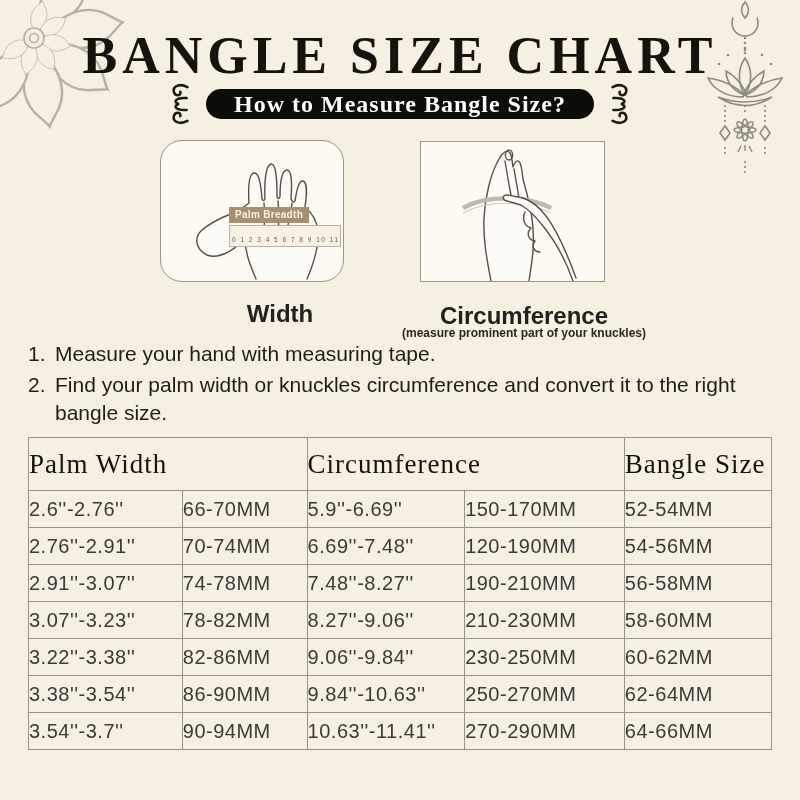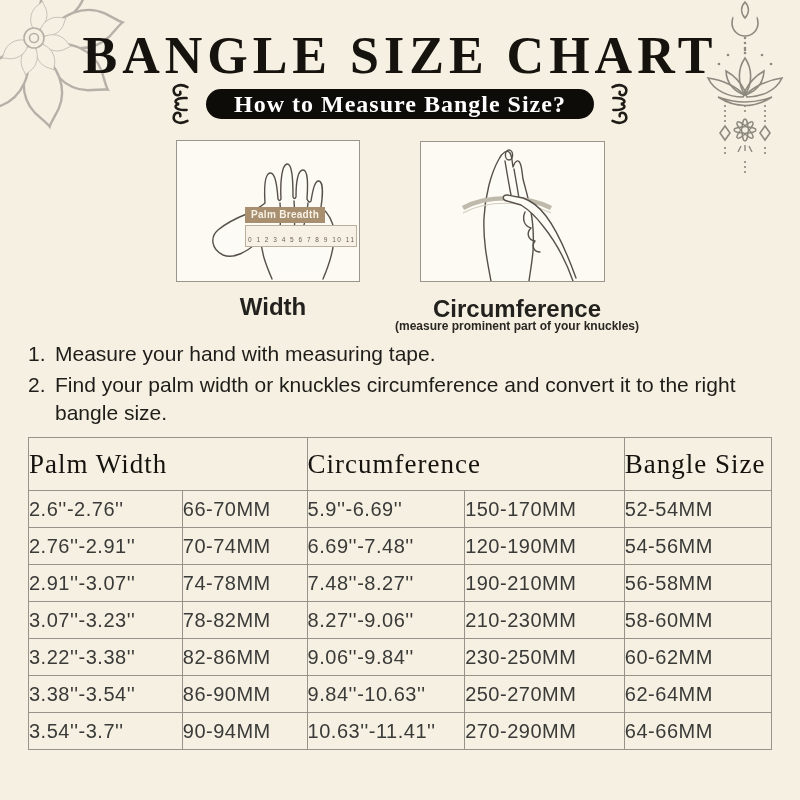--- a/index.html
+++ b/index.html
@@ -35,21 +35,21 @@
     font-weight:bold;font-size:24px;letter-spacing:1px;
     line-height:1.1;
   }
   
   .illus-box{
     position:absolute;
     background:#fcfaf3;
     border:1px solid #9a968c;
     box-sizing:border-box;
   }
-  .box-width{left:176px;top:140px;width:184px;height:142px;}
+  .box-width{left:160px;top:140px;width:184px;height:142px;border-radius:22px;}
   .box-circ{left:420px;top:141px;width:185px;height:141px;}
   .illus-box svg{position:absolute;left:0;top:0;}
   .ruler-badge{
     position:absolute;left:68px;top:66px;
     background:#a78f70;color:#f7f2e6;
     font-size:10px;font-weight:bold;
     padding:2px 6px 3px 6px;
     letter-spacing:.3px;
     z-index:3;white-space:nowrap;
   }
@@ -68,21 +68,21 @@
     background-repeat:no-repeat;
   }
   .ruler-nums{
     margin:1px 2px 0 2px;
     font-size:6.5px;color:#6d6351;
     letter-spacing:1.5px;
     white-space:nowrap;overflow:hidden;
   }
   
   .caption{
-    position:absolute;margin:5px;text-align:center;
+    position:absolute;margin:12px;text-align:center;
     font-weight:bold;color:#23211d;
   }
   .cap-width{left:176px;top:288px;width:184px;font-size:24px;}
   .cap-circ{left:332px;top:290px;width:360px;font-size:24px;}
   .cap-note{left:332px;top:314px;width:360px;font-size:12px;font-weight:bold;color:#2a2722;}
   
   .instructions{position:absolute;left:28px;top:340px;width:744px;}
   .instr-item{display:flex;font-size:21px;line-height:28px;color:#1f1d19;margin-bottom:3px;}
   .instr-num{flex:0 0 27px;}
   .instr-text{flex:1 1 auto;max-width:695px;}

